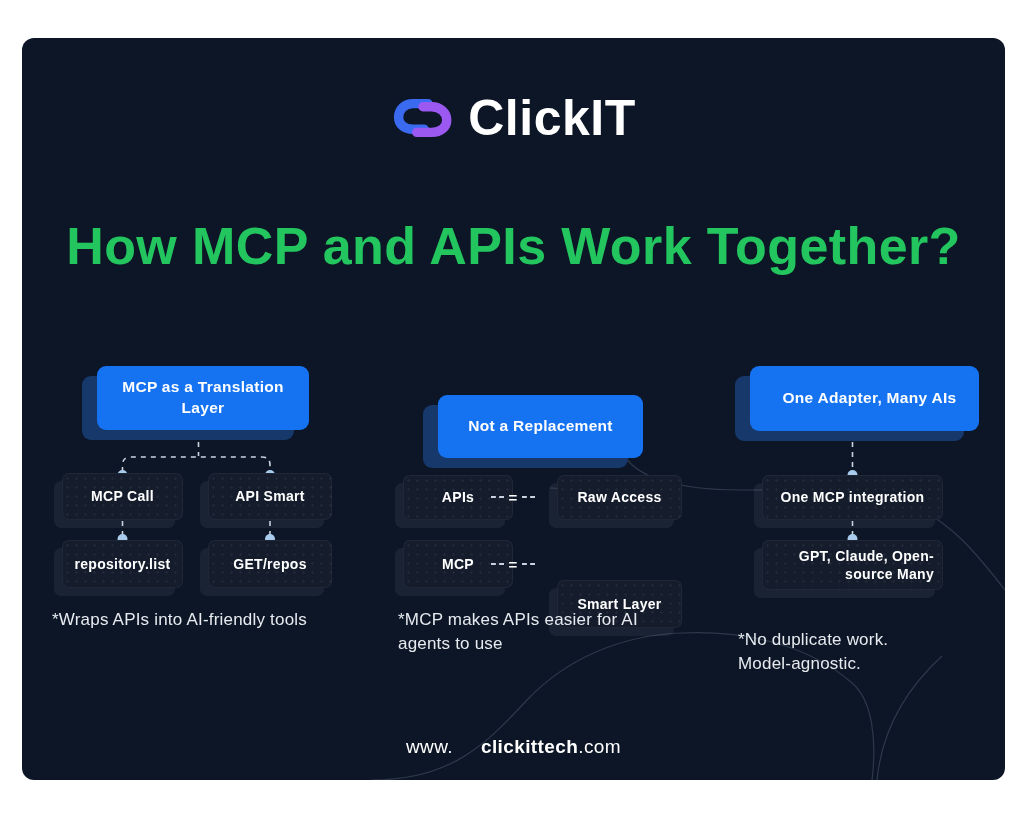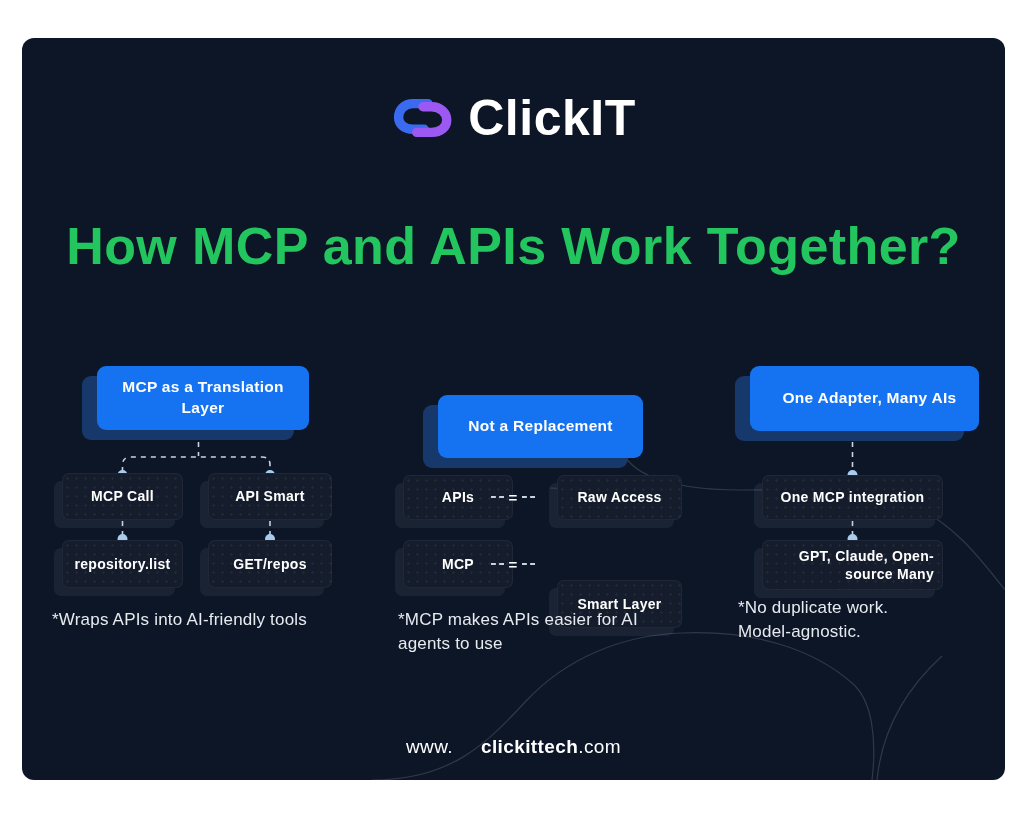--- a/index.html
+++ b/index.html
@@ -64,21 +64,21 @@
   
   .eqrow{position:absolute;width:56px;height:18px;display:flex;align-items:center;justify-content:center;gap:5px;}
   #eq1{left:463px;top:450px;}
   #eq2{left:463px;top:517px;}
   .dash{width:13px;height:0;border-top:2px dashed var(--connector);}
   .eq{color:#fff;font-weight:700;font-size:15px;line-height:1;}
   
   .fn{position:absolute;color:var(--footnote-text);font-size:17px;line-height:1.4;text-align:left;letter-spacing:.2px;}
   #fn1{left:30px;width:310px;top:570px;}
   #fn2{left:376px;width:290px;top:570px;}
-  #fn3{left:716px;width:230px;top:558px;}
+  #fn3{left:716px;width:230px;top:590px;}
   
   .footer{position:absolute;left:0;right:0;top:698px;text-align:center;
     color:#fff;font-size:19px;letter-spacing:.4px;}
   .footer .b{font-weight:700;margin-left:28px;}
 </style>
 </head>
 <body>
 
 <div class="canvas">
   <div class="card">

